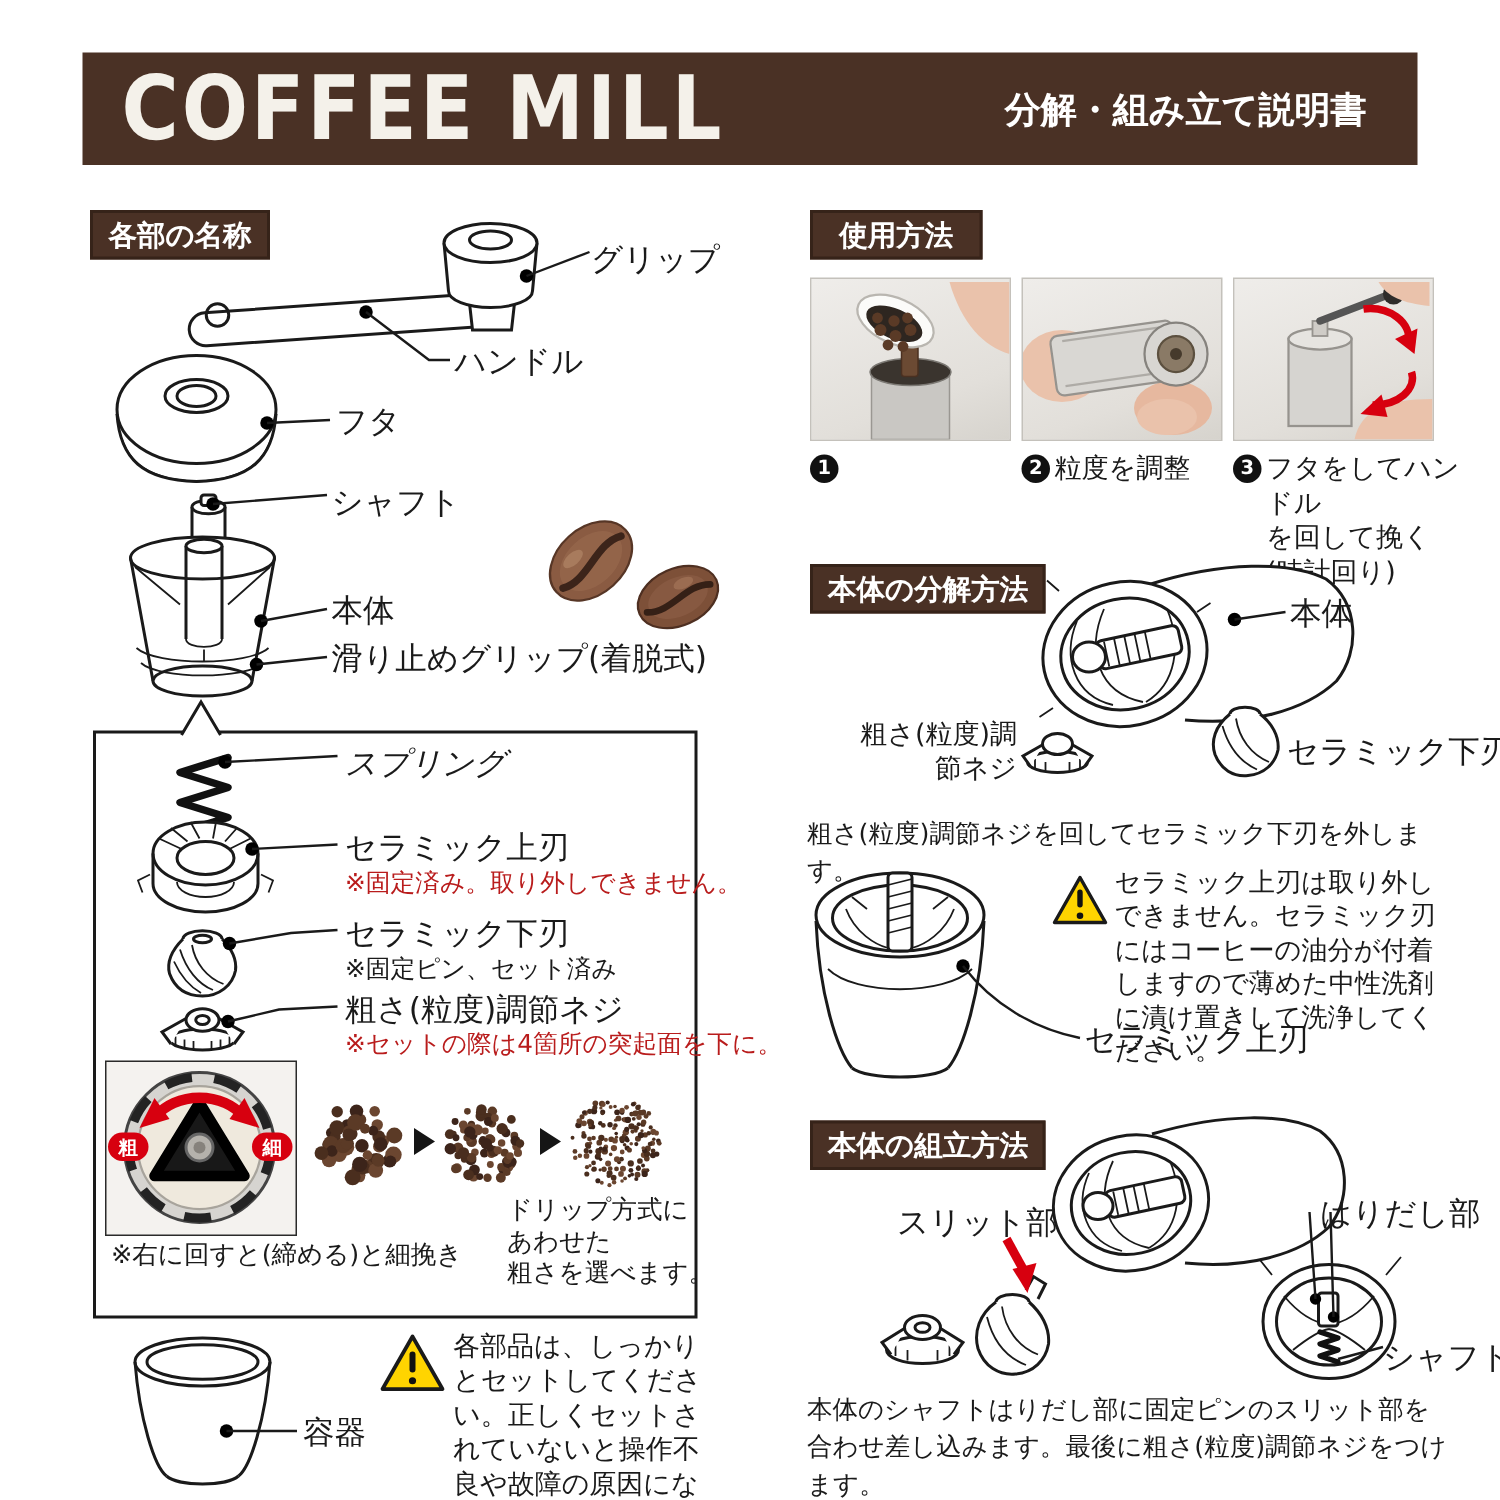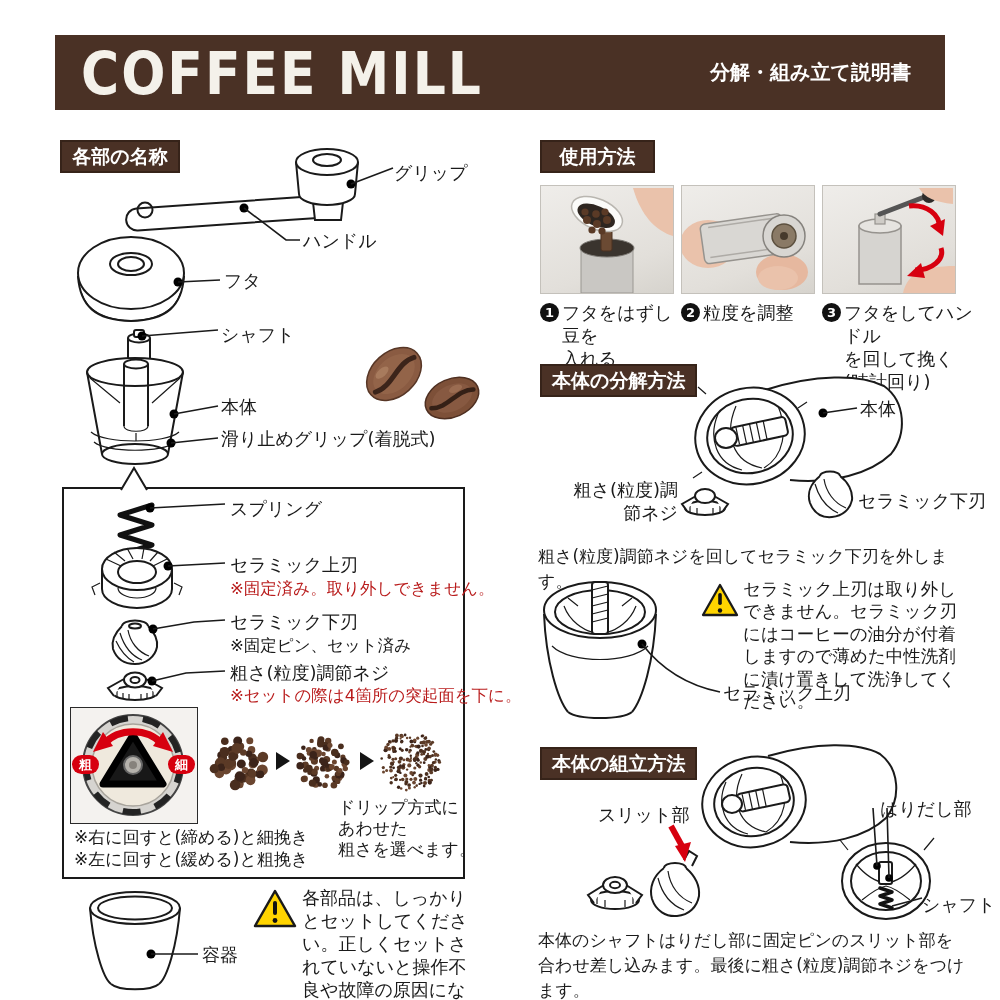--- a/index.html
+++ b/index.html
@@ -4,26 +4,26 @@
 <style>
   html,body{margin:0;padding:0;background:#fff;}
   .page{position:relative;width:1000px;height:1000px;background:#fff;overflow:hidden;
         font-family:"DejaVu Sans","Liberation Sans",sans-serif;color:#1a1a1a;}
   .abs{position:absolute;}
   
   .banner{left:55px;top:35px;width:890px;height:75px;background:#4a3125;
           display:flex;align-items:center;justify-content:space-between;}
   .banner-title{color:#f4f1ea;font-size:52px;font-weight:bold;letter-spacing:2px;
                 padding-left:26px;transform:scale(1,1.14);transform-origin:left center;white-space:nowrap;}
-  .banner-sub{color:#fff;font-size:20px;font-weight:bold;padding-right:34px;white-space:nowrap;}
+  .banner-sub{color:#fff;font-size:24px;font-weight:bold;padding-right:34px;white-space:nowrap;}
   
   .sec-box{background:#4a3125;border:2px solid #362319;color:#fff;font-size:19px;font-weight:bold;
            display:flex;align-items:center;justify-content:center;white-space:nowrap;padding:0 10px;box-sizing:border-box;}
   
-  .lbl{font-size:18px;line-height:22px;white-space:nowrap;}
+  .lbl{font-size:21px;line-height:22px;white-space:nowrap;}
   .note{font-size:16.5px;line-height:20px;white-space:nowrap;}
   .red{color:#b91c1c;}
   .body-txt{font-size:17px;line-height:25px;}
   .pre{white-space:pre-line;}
   .outline-box{border:2.5px solid #1a1a1a;background:#fff;}
   .photo{background:linear-gradient(160deg,#efedea 0%,#e2dfda 70%,#d6d3cd 100%);border:1px solid #c4c1bb;box-sizing:border-box;}
   .caption{display:flex;font-size:18px;line-height:23px;}
   .step-num{flex:0 0 auto;width:19px;height:19px;border-radius:50%;background:#111;color:#fff;
             font-size:13px;font-weight:bold;display:flex;align-items:center;justify-content:center;margin:2px 3px 0 0;}
   .pill{position:absolute;width:27px;height:19px;border-radius:10px;background:#d7000f;color:#fff;
@@ -145,21 +145,21 @@
 
     <ellipse class="dr" cx="71" cy="204" rx="22" ry="7"></ellipse>
     <path class="thin" d="M53,202 L53,208 M59,204 L59,210 M65,205 L65,211 M77,205 L77,211 M83,204 L83,210 M89,202 L89,208"></path>
     <path class="dr" d="M60,190 L44,199 L50,207 M82,190 L98,199 L92,207"></path>
     <ellipse class="dr" cx="71" cy="191" rx="11" ry="7.5"></ellipse>
     <ellipse class="drn" cx="71" cy="191" rx="4.5" ry="3"></ellipse>
     <circle cx="88" cy="192" r="4.5"></circle>
       <path class="ln" d="M88,192 L122,184 L161,182"></path>
   </svg>
 
-  <div class="abs lbl" style="left:230px;top:498px;">スプリング</div>
+  <div class="abs lbl" style="left:230px;top:498px;font-style:italic;">スプリング</div>
   <div class="abs lbl" style="left:230px;top:554px;">セラミック上刃</div>
   <div class="abs note red" style="left:230px;top:579px;">※固定済み。取り外しできません。</div>
   <div class="abs lbl" style="left:230px;top:611px;">セラミック下刃</div>
   <div class="abs note" style="left:230px;top:636px;">※固定ピン、セット済み</div>
   <div class="abs lbl" style="left:230px;top:662px;">粗さ(粒度)調節ネジ</div>
   <div class="abs note red" style="left:230px;top:686px;">※セットの際は4箇所の突起面を下に。</div>
 
   <div class="abs" style="left:70px;top:707px;width:128px;height:117px;border:1.5px solid #2a2a2a;background:#f4f2ef;box-sizing:border-box;">
     <svg width="125" height="114">
       <circle cx="62" cy="57" r="50" fill="#d6d4d0" stroke="#444" stroke-width="2"></circle>
@@ -484,21 +484,20 @@
         <circle cx="23.2" cy="6.4" r="1.6" fill="#6b4630"></circle>
         <circle cx="10.3" cy="27.3" r="1.8" fill="#4a2e1e"></circle>
         <circle cx="40.6" cy="36.7" r="1.7" fill="#5b3a26"></circle>
       </svg>
     </div>
 
   <div class="abs note pre" style="left:338px;top:797px;font-size:17px;line-height:21px;">ドリップ方式に
 あわせた
 粗さを選べます。</div>
   <div class="abs note" style="left:74px;top:827px;font-size:17px;">※右に回すと(締める)と細挽き</div>
-  <div class="abs note" style="left:74px;top:849px;font-size:17px;">※左に回すと(緩める)と粗挽き</div>
 
   <svg class="abs" style="left:85px;top:886px;" width="120" height="110">
     <ellipse class="dr" cx="50" cy="22" rx="45" ry="16" stroke-width="2.5"></ellipse>
     <ellipse class="drn" cx="50" cy="22" rx="37" ry="11.5" stroke-width="1.5"></ellipse>
     <path class="drn" d="M5,22 C8,60 18,92 26,98 M95,22 C92,60 82,92 74,98" stroke-width="2.5"></path>
     <path class="drn" d="M26,98 C34,105 66,105 74,98" stroke-width="2.5"></path>
     <circle cx="66" cy="68" r="4.5"></circle>
       <path class="ln" d="M66,68 L113,68"></path>
   </svg>
   <div class="abs lbl" style="left:202px;top:944px;">容器</div>
@@ -559,35 +558,33 @@
       <path d="M86,20 A26,20 0 0 1 116,42" stroke="#d7000f" stroke-width="5" fill="none"></path>
       <polygon points="120,50 107,40 122,33" fill="#d7000f"></polygon>
       <path d="M118,62 A26,18 0 0 1 92,84" stroke="#d7000f" stroke-width="5" fill="none"></path>
       <polygon points="84,90 98,77 102,92" fill="#d7000f"></polygon>
       <path d="M96,2 L130,2 L130,18 C112,16 102,12 96,2 Z" fill="#eac2ab"></path>
     </svg>
   </div>
 
   <div class="abs caption" style="left:540px;top:301px;width:150px;">
     <span class="step-num">1</span>
-    <span class="pre">フタをはずし豆を
-入れる</span>
   </div>
   <div class="abs caption" style="left:681px;top:301px;width:145px;">
     <span class="step-num">2</span>
     <span class="pre">粒度を調整</span>
   </div>
   <div class="abs caption" style="left:822px;top:301px;width:160px;">
     <span class="step-num">3</span>
     <span class="pre">フタをしてハンドル
 を回して挽く
 (時計回り)</span>
   </div>
 
-  <div class="abs sec-box" style="left:540px;top:364px;height:33px;min-width:152px;text-align:right;">本体の分解方法</div>
+  <div class="abs sec-box" style="left:540px;top:376px;height:33px;min-width:152px;text-align:right;">本体の分解方法</div>
 
   <svg class="abs" style="left:560px;top:372px;" width="405" height="164" viewBox="0 0 405 164">
 
     <path class="dr" d="M205,18 C255,2 300,2 324,14 C346,30 347,62 331,82 C310,102 272,112 230,108"></path>
     <ellipse class="dr" cx="190" cy="64" rx="55" ry="48" transform="rotate(-12 190 64)"></ellipse>
     <ellipse class="drn" cx="190" cy="64" rx="43" ry="37" transform="rotate(-12 190 64)"></ellipse>
     <path class="thin" d="M158,42 C148,66 156,92 182,98 M176,34 C164,62 172,90 202,96 M218,34 C228,58 224,84 204,96"></path>
     <g transform="rotate(-12 190 64)">
       <rect class="dr" x="172" y="52" width="56" height="19" rx="4"></rect>
       <path class="thin" d="M178,53 L178,70 M185,52 L185,71 M192,52 L192,71 M199,52 L199,71 M206,52 L206,71"></path>

